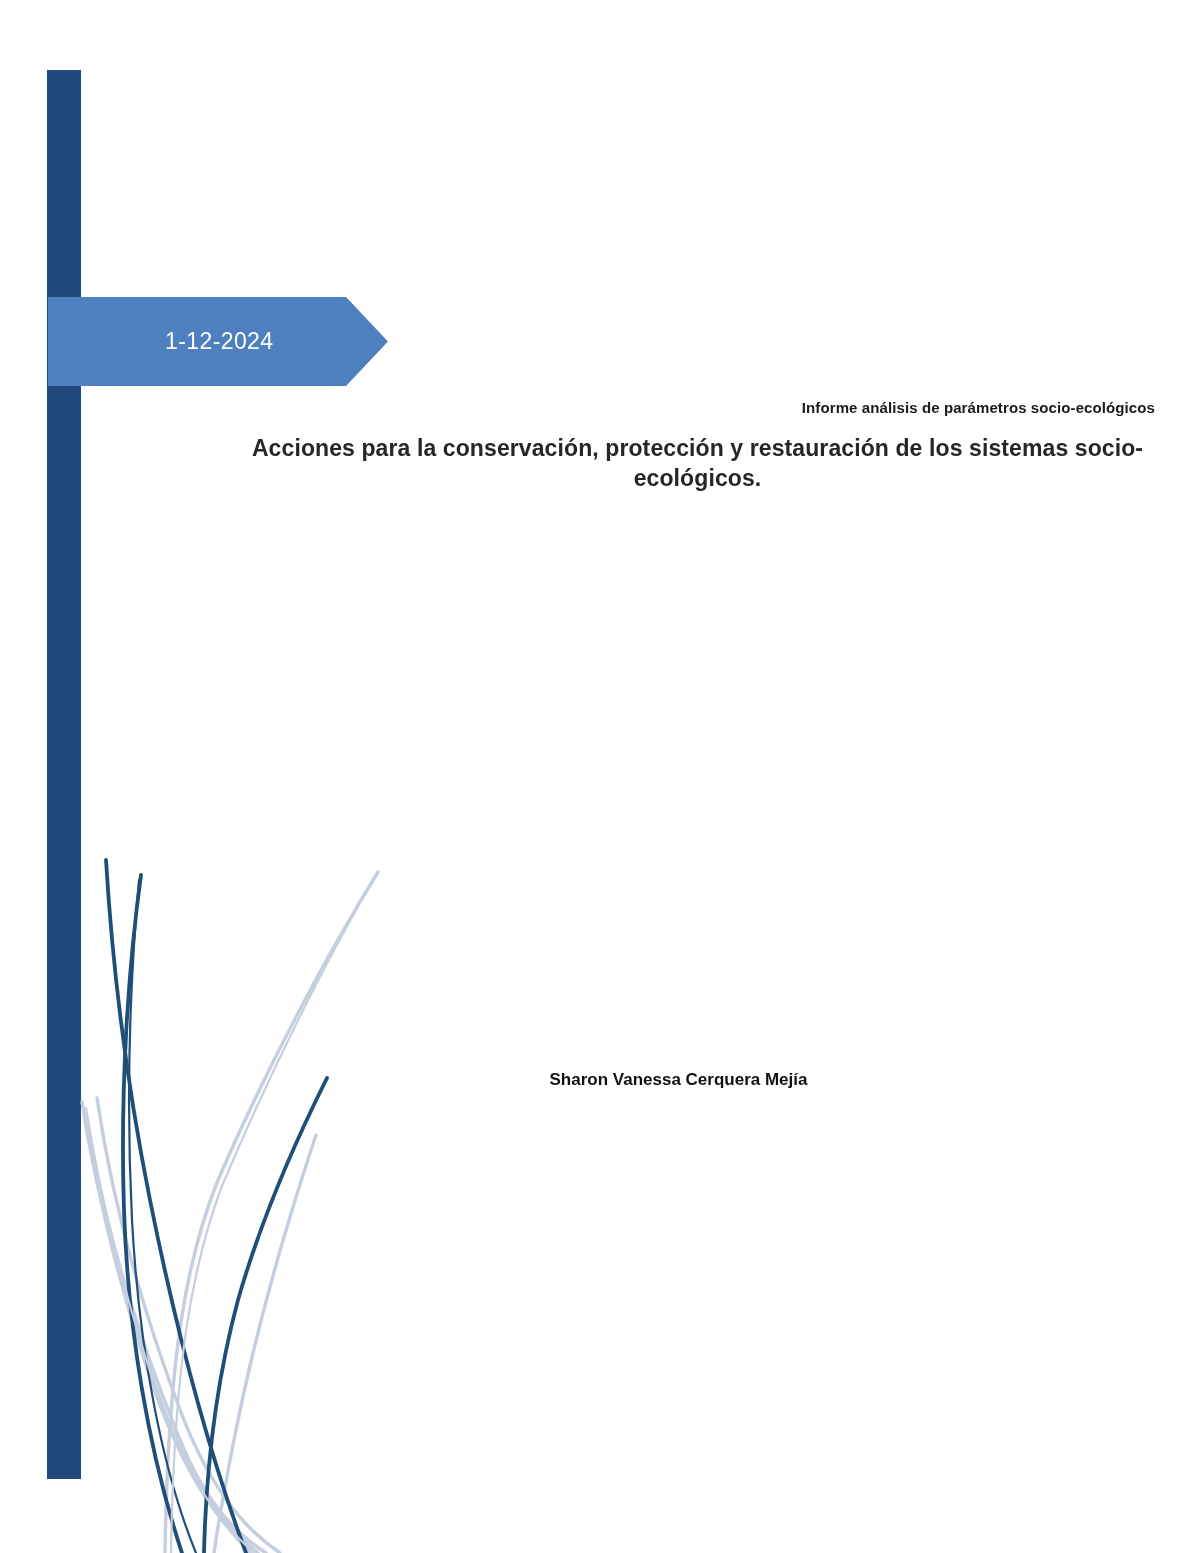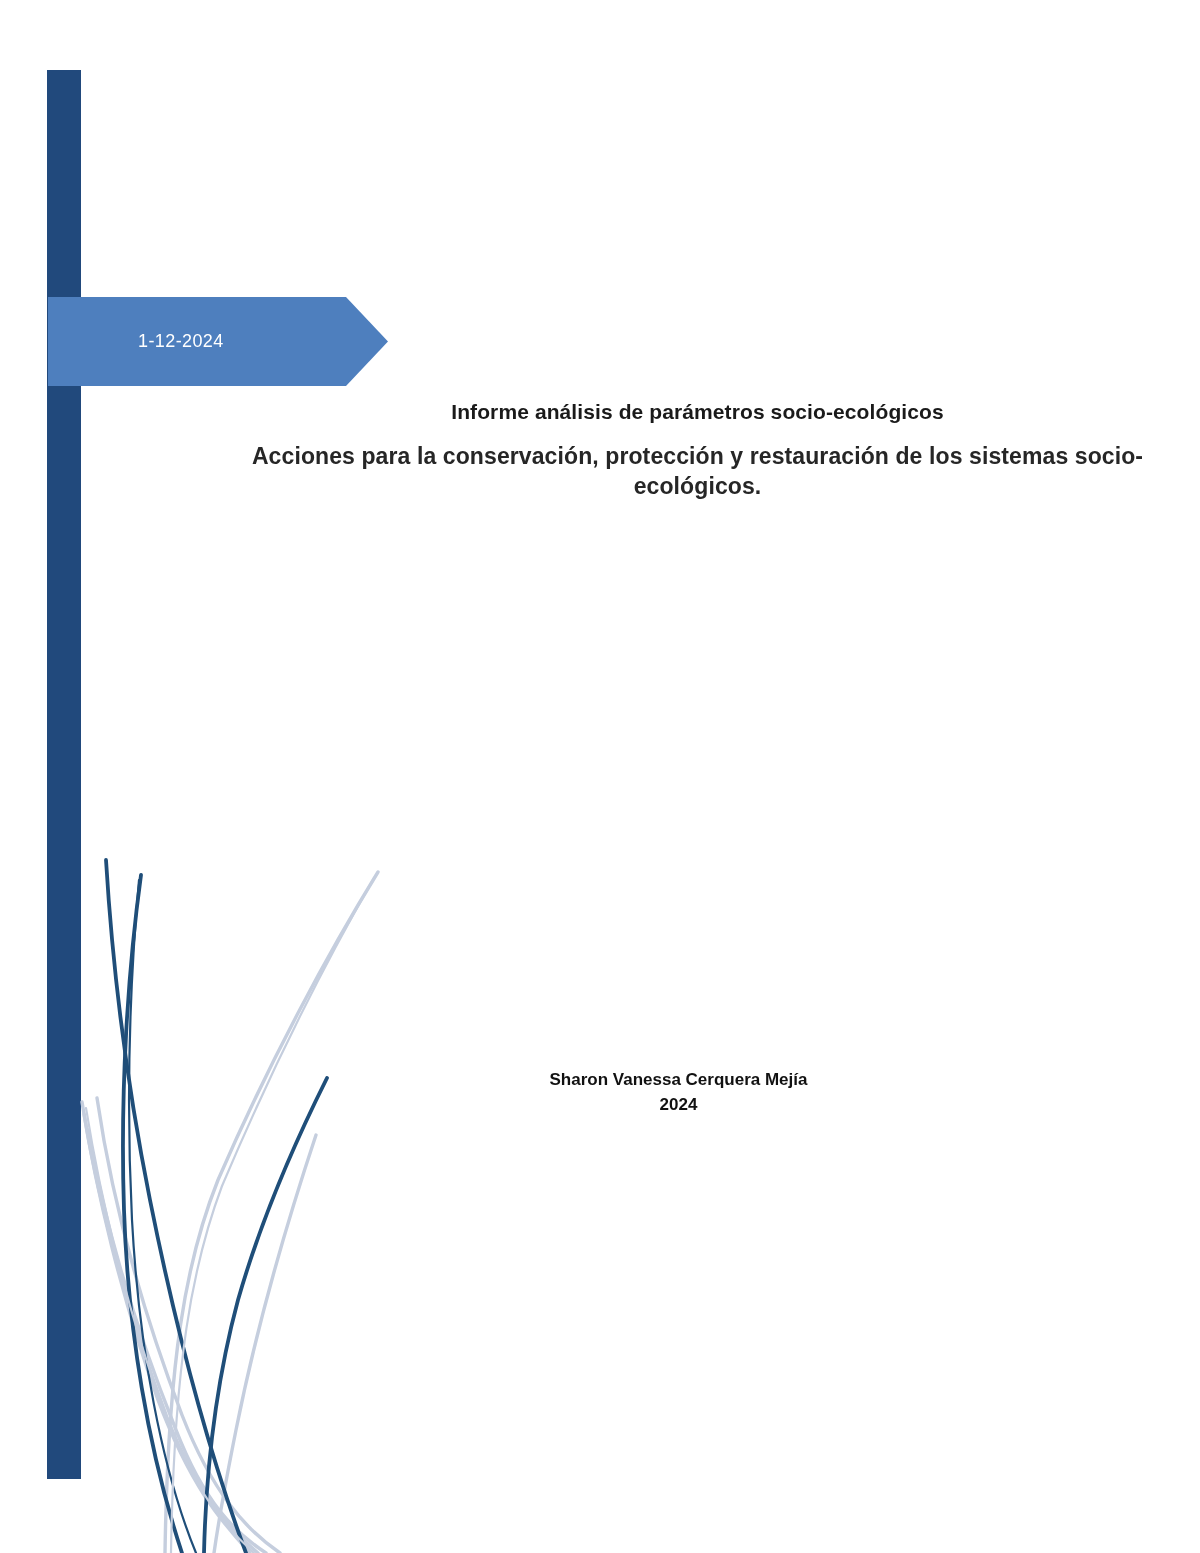--- a/index.html
+++ b/index.html
@@ -37,40 +37,41 @@
     width: 340px;
     height: 89px;
     background: #4E7FBE;
     -webkit-clip-path: polygon(0 0, 298px 0, 100% 50%, 298px 100%, 0 100%);
     clip-path: polygon(0 0, 298px 0, 100% 50%, 298px 100%, 0 100%);
     display: flex;
     align-items: center;
   }
   .date-text {
     color: #ffffff;
-    font-size: 18px;
+    font-size: 23px;
     letter-spacing: 0.4px;
-    margin-left: 90px;
+    margin-left: 117px;
     white-space: nowrap;
   }
 
   
   .title-block {
     position: absolute;
     left: 240px;
     top: 398px;
     width: 915px;
     text-align: center;
   }
   .report-kicker {
-    font-size: 21px;
+    font-size: 15px;
     font-weight: bold;
     color: #1a1a1a;
     line-height: 1.35;
     letter-spacing: 0.1px;
+    text-align: right;
   }
   .report-title {
     margin-top: 16px;
     font-size: 23px;
     font-weight: bold;
     color: #262626;
     line-height: 1.28;
     letter-spacing: 0.1px;
   }
 
@@ -113,21 +114,20 @@
   <div class="title-block">
     <div class="report-kicker">Informe análisis de parámetros socio-ecológicos</div>
     <div class="report-title">
       <span>Acciones para la conservación, protección y restauración de los sistemas socio-</span>
       <span>ecológicos.</span>
     </div>
   </div>
 
   <div class="author-block">
     <div>Sharon Vanessa Cerquera Mejía</div>
-    <div>2024</div>
   </div>
 
   <div class="grass-art">
     <svg width="520" height="723" viewBox="0 0 520 723" xmlns="http://www.w3.org/2000/svg">
       <g fill="none" stroke-linecap="round">
 
         <g stroke="#C5CEDE" stroke-width="3.4">
           <path d="M378 42 C 330 120, 270 230, 218 350 C 186 430, 168 530, 165 723"></path>
           <path d="M82 272 C 96 360, 122 470, 158 570 C 190 655, 220 690, 250 723"></path>
           <path d="M84 284 C 100 380, 130 490, 168 590 C 198 665, 228 698, 258 723"></path>

